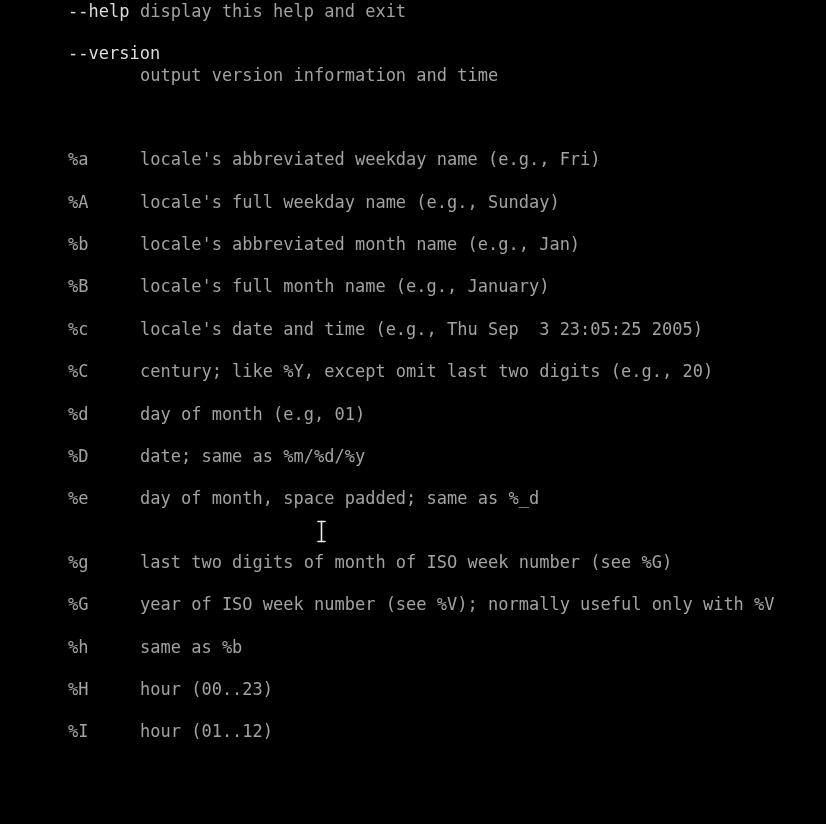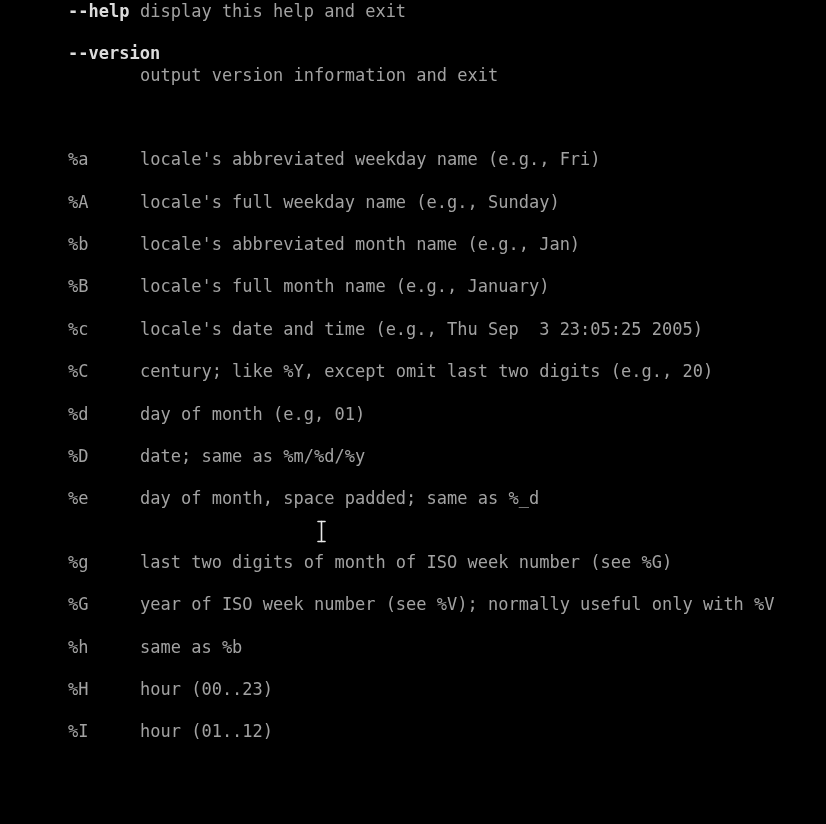--- a/index.html
+++ b/index.html
@@ -21,21 +21,21 @@
     padding-top: 1px;
   }
   .line {
     height: 21.2px;
     line-height: 21.2px;
     white-space: pre;
   }
   .flag {
     display: inline-block;
     min-width: 72px;
-    font-weight: bold;
+    font-weight: normal;
     color: #dcdcdc;
   }
   .spec {
     display: inline-block;
     min-width: 72px;
   }
   .col-indent {
     display: inline-block;
     width: 72px;
   }
@@ -48,21 +48,21 @@
 </style>
 </head>
 <body>
 
 <div class="terminal">
 
   <div class="line"><span class="flag">--help</span><span>display this help and exit</span></div>
   <div class="line"></div>
 
   <div class="line"><span class="flag">--version</span></div>
-  <div class="line"><span class="col-indent"></span><span>output version information and exit</span></div>
+  <div class="line"><span class="col-indent"></span><span>output version information and time</span></div>
   <div class="line"></div>
 
   <div class="line"></div>
 
   <div>
 
       <div class="line"></div>
 
       <div class="line"><span class="spec">%a</span><span>locale's abbreviated weekday name (e.g., Fri)</span></div>
       <div class="line"></div>

